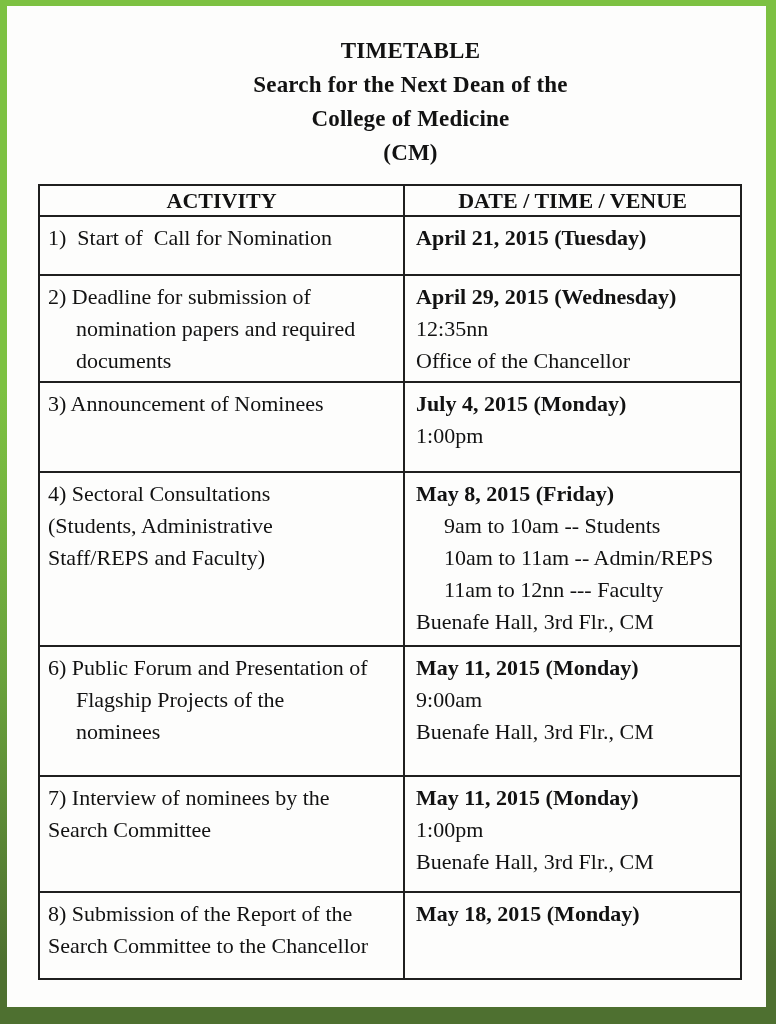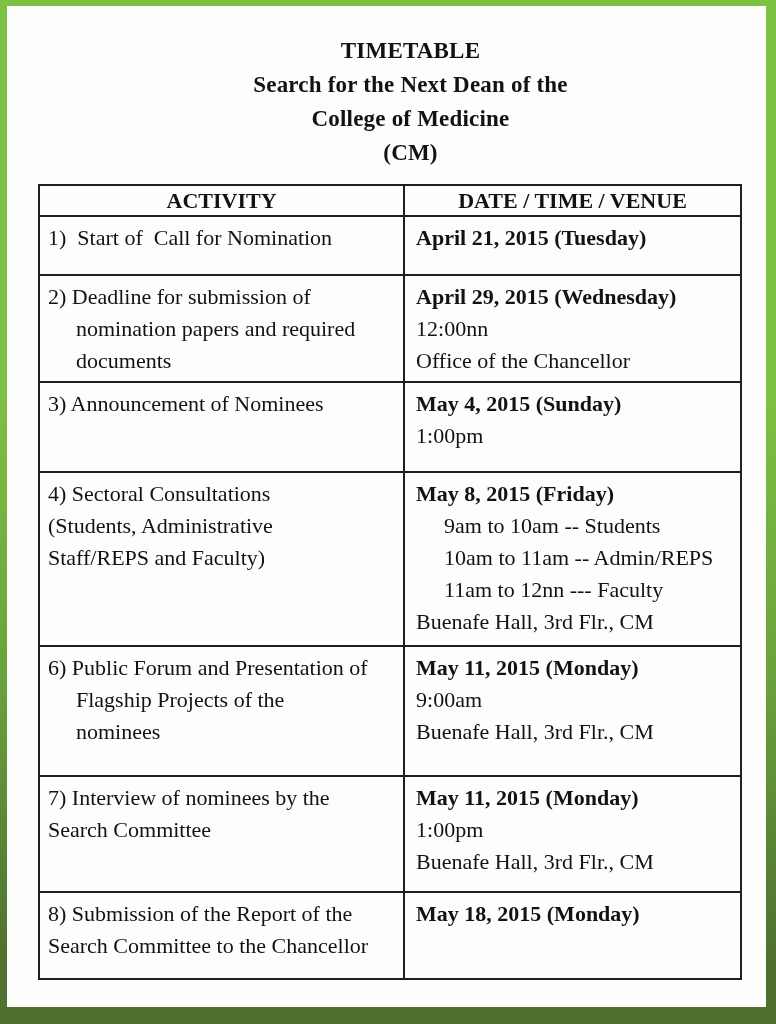--- a/index.html
+++ b/index.html
@@ -113,30 +113,30 @@
             </td>
           </tr>
           <tr>
             <td class="activity-cell">
               <div class="line">2) Deadline for submission of</div>
               <div class="line ind">nomination papers and required</div>
               <div class="line ind">documents</div>
             </td>
             <td class="details-cell">
               <div class="line b">April 29, 2015 (Wednesday)</div>
-              <div class="line">12:00nn</div>
+              <div class="line">12:35nn</div>
               <div class="line">Office of the Chancellor</div>
             </td>
           </tr>
           <tr>
             <td class="activity-cell">
               <div class="line">3) Announcement of Nominees</div>
             </td>
             <td class="details-cell">
-              <div class="line b">May 4, 2015 (Sunday)</div>
+              <div class="line b">July 4, 2015 (Monday)</div>
               <div class="line">1:00pm</div>
             </td>
           </tr>
           <tr>
             <td class="activity-cell">
               <div class="line">4) Sectoral Consultations</div>
               <div class="line">(Students, Administrative</div>
               <div class="line">Staff/REPS and Faculty)</div>
             </td>
             <td class="details-cell">

